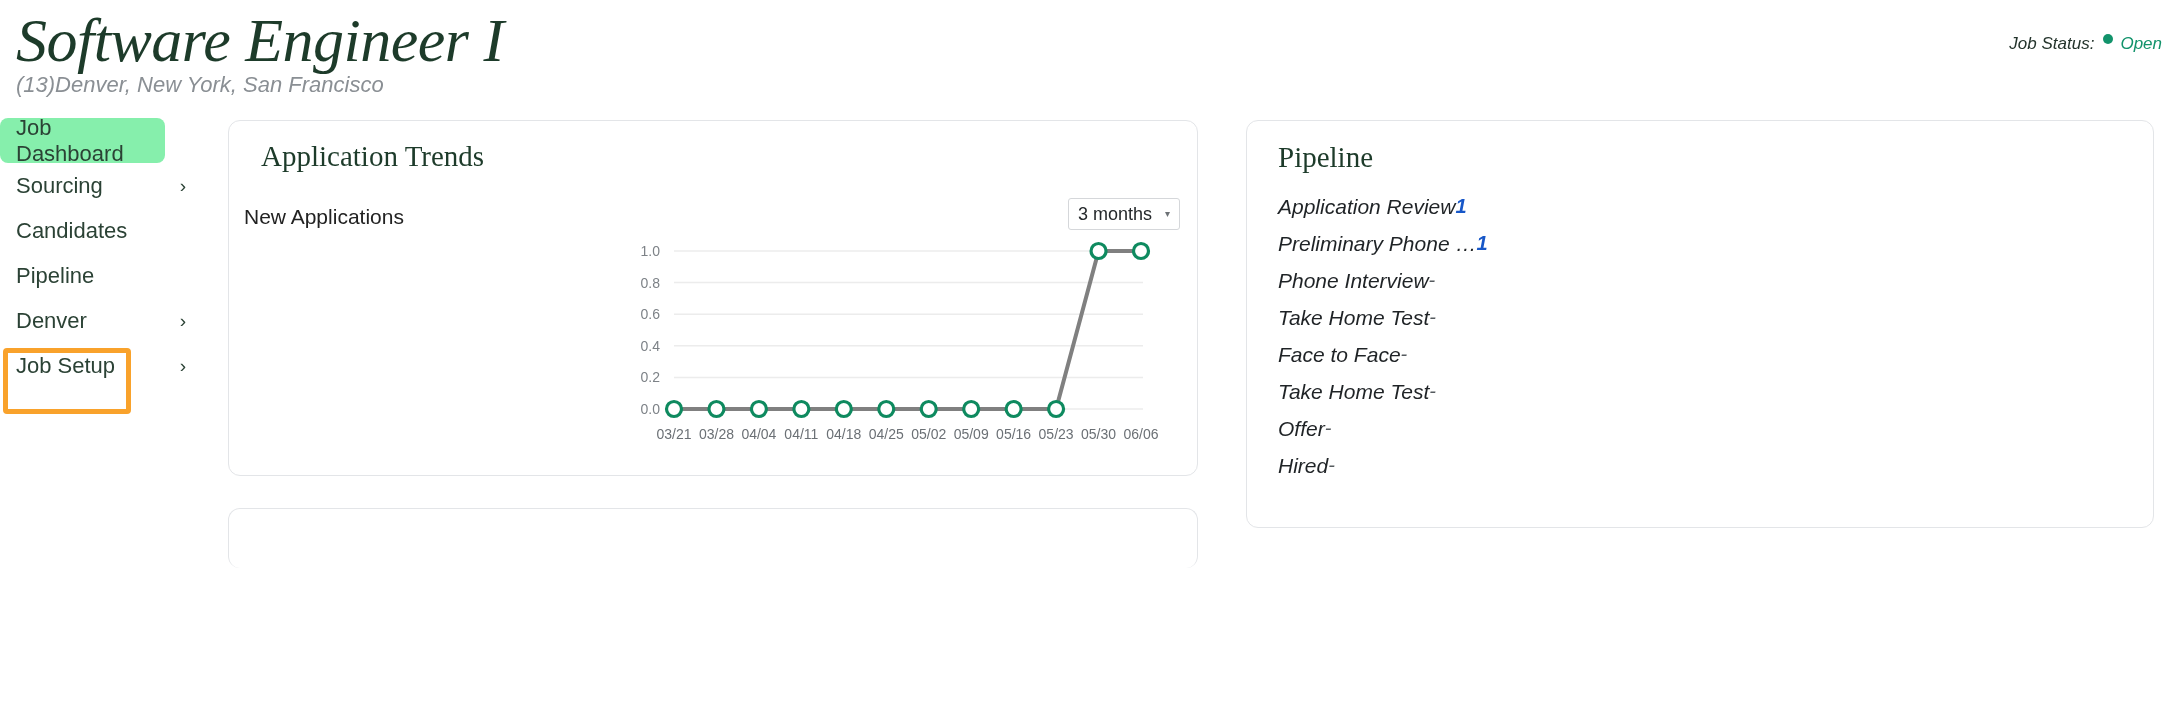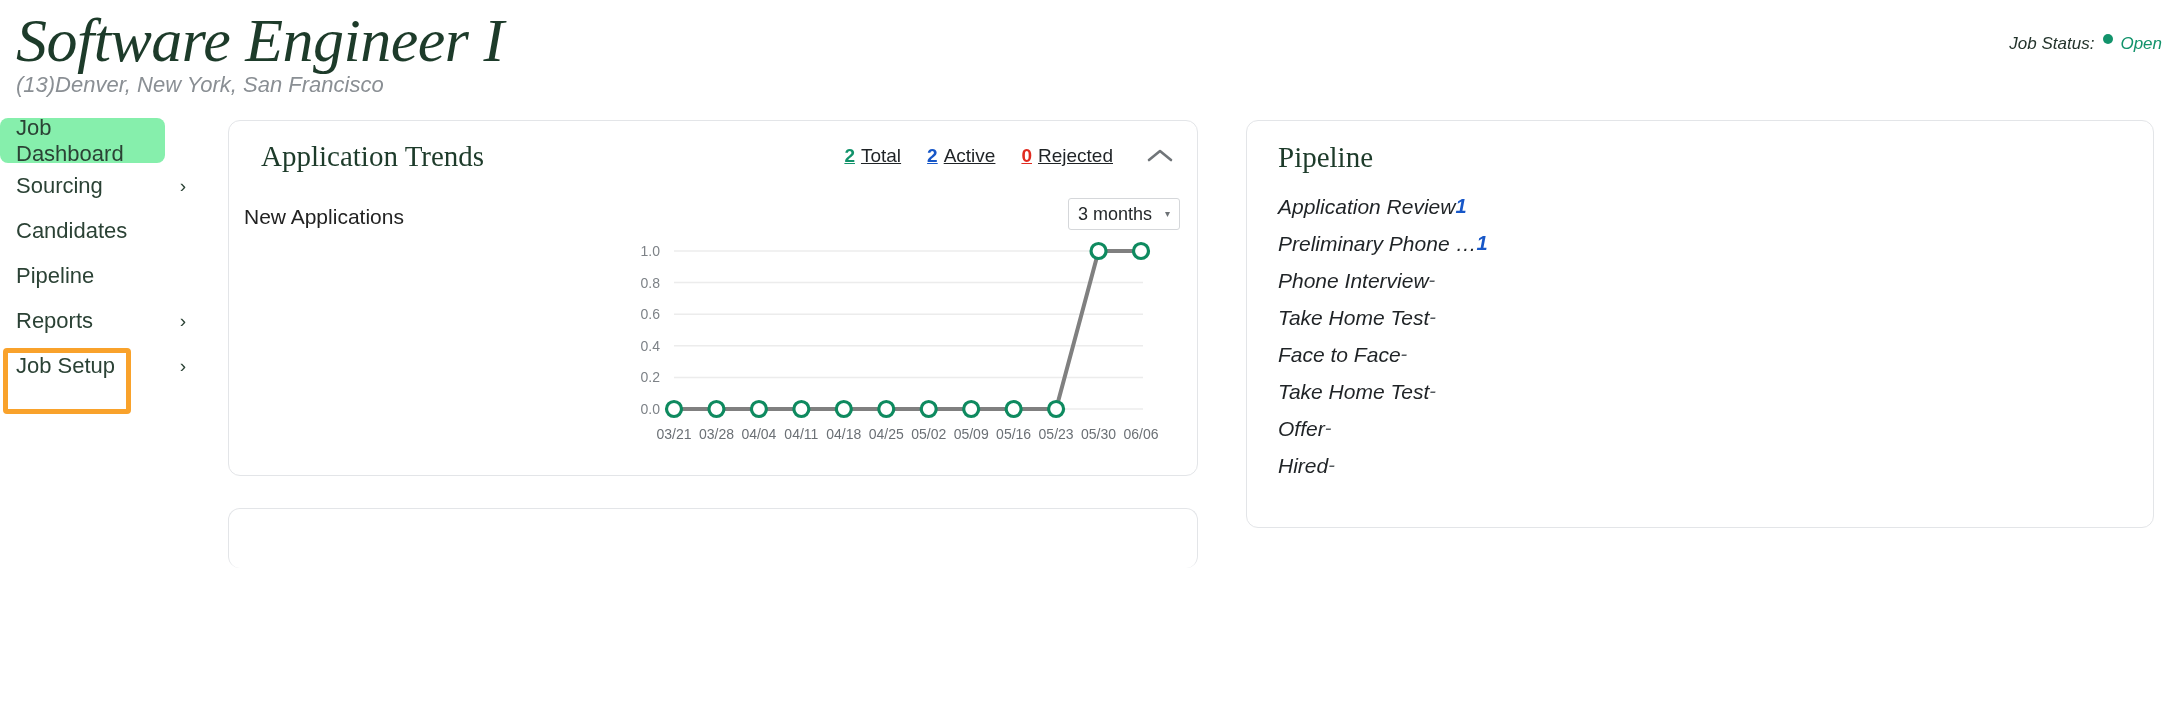--- a/index.html
+++ b/index.html
@@ -159,50 +159,34 @@
         <span>Sourcing</span>
         <span class="nav-chevron">›</span>
       </div>
       <div class="nav-item">
         <span>Candidates</span>
       </div>
       <div class="nav-item">
         <span>Pipeline</span>
       </div>
       <div class="nav-item">
-        <span>Reports</span>
+        <span>Denver</span>
         <span class="nav-chevron">›</span>
       </div>
       <div class="nav-item">
         <span>Job Setup</span>
         <span class="nav-chevron">›</span>
       </div>
     </div>
     <div class="highlight-box"></div>
   </div>
 
   <div class="card trends-card">
     <div class="card-head">
       <div class="card-title">Application Trends</div>
-      <div class="stats">
-        <div class="stat">
-          <span class="num green">2</span><span class="lbl">Total</span>
-        </div>
-        <div class="stat">
-          <span class="num blue">2</span><span class="lbl">Active</span>
-        </div>
-        <div class="stat">
-          <span class="num red">0</span><span class="lbl">Rejected</span>
-        </div>
-        <div class="chev-up">
-          <svg width="26" height="16" viewBox="0 0 26 16">
-            <polyline points="2,12 13,3 24,12" fill="none" stroke="#707579" stroke-width="2.6" stroke-linecap="round" stroke-linejoin="round"></polyline>
-          </svg>
-        </div>
-      </div>
     </div>
 
     <div class="chart-area">
       <div class="new-apps-label">New Applications</div>
       <div class="range-select">
         <span>3 months</span>
         <span class="caret">▾</span>
       </div>
       <div class="plot">
         <svg id="chart-svg" width="970" height="232" viewBox="0 0 970 232">

